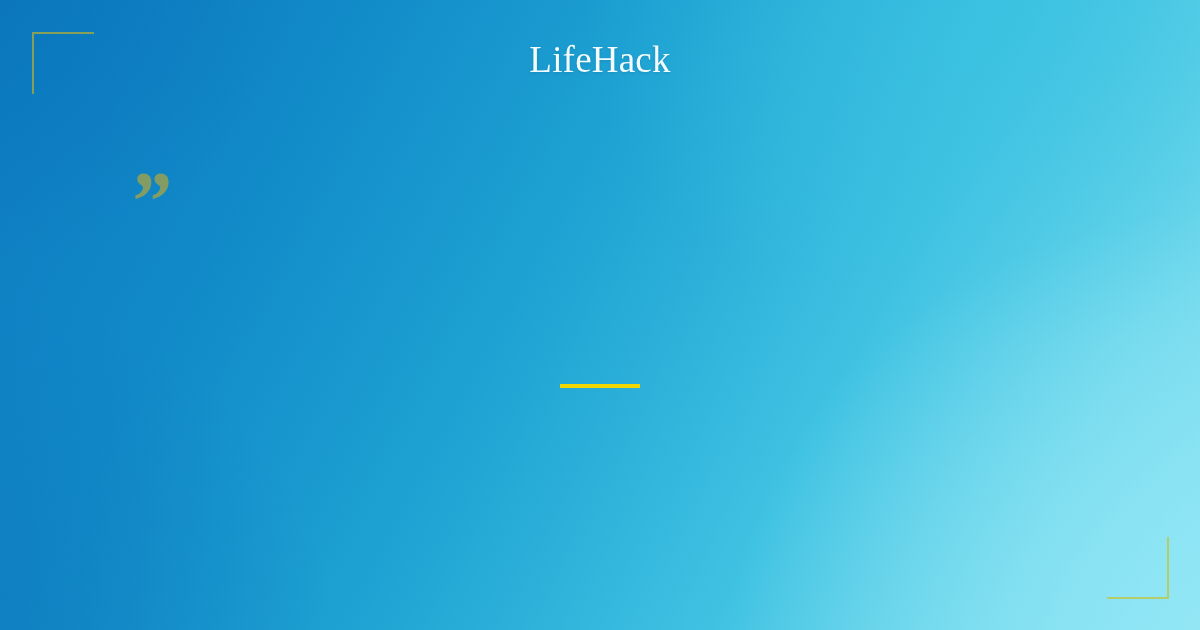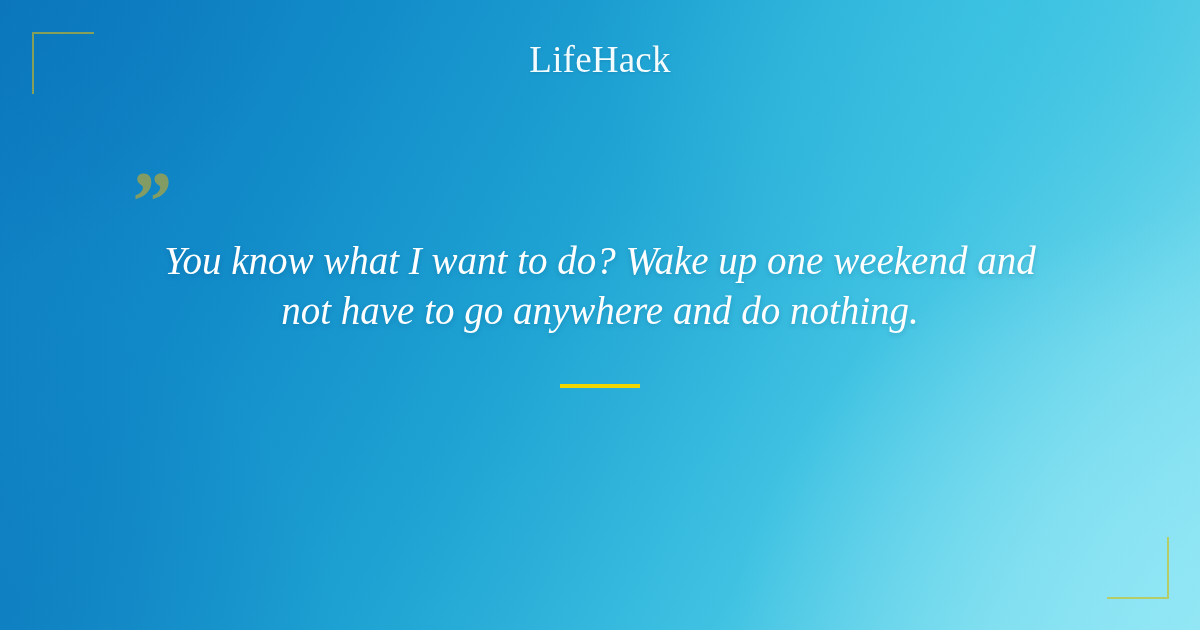--- a/index.html
+++ b/index.html
@@ -159,21 +159,17 @@
   <div class="bg-glow-bl"></div>
   <div class="bg-glow-br"></div>
 
   <div class="corner corner-tl"></div>
   <div class="corner corner-br"></div>
 
   <div class="logo">LifeHack</div>
 
   <div class="quote-mark">”</div>
 
-  <div class="quote-body">
-    <span class="quote-line">You know what I want to do? Wake up one weekend and</span>
-    <span class="quote-line">not have to go anywhere and do nothing.</span>
-  </div>
 
   <div class="divider"></div>
 
 
 </div>
 
 </body></html>

